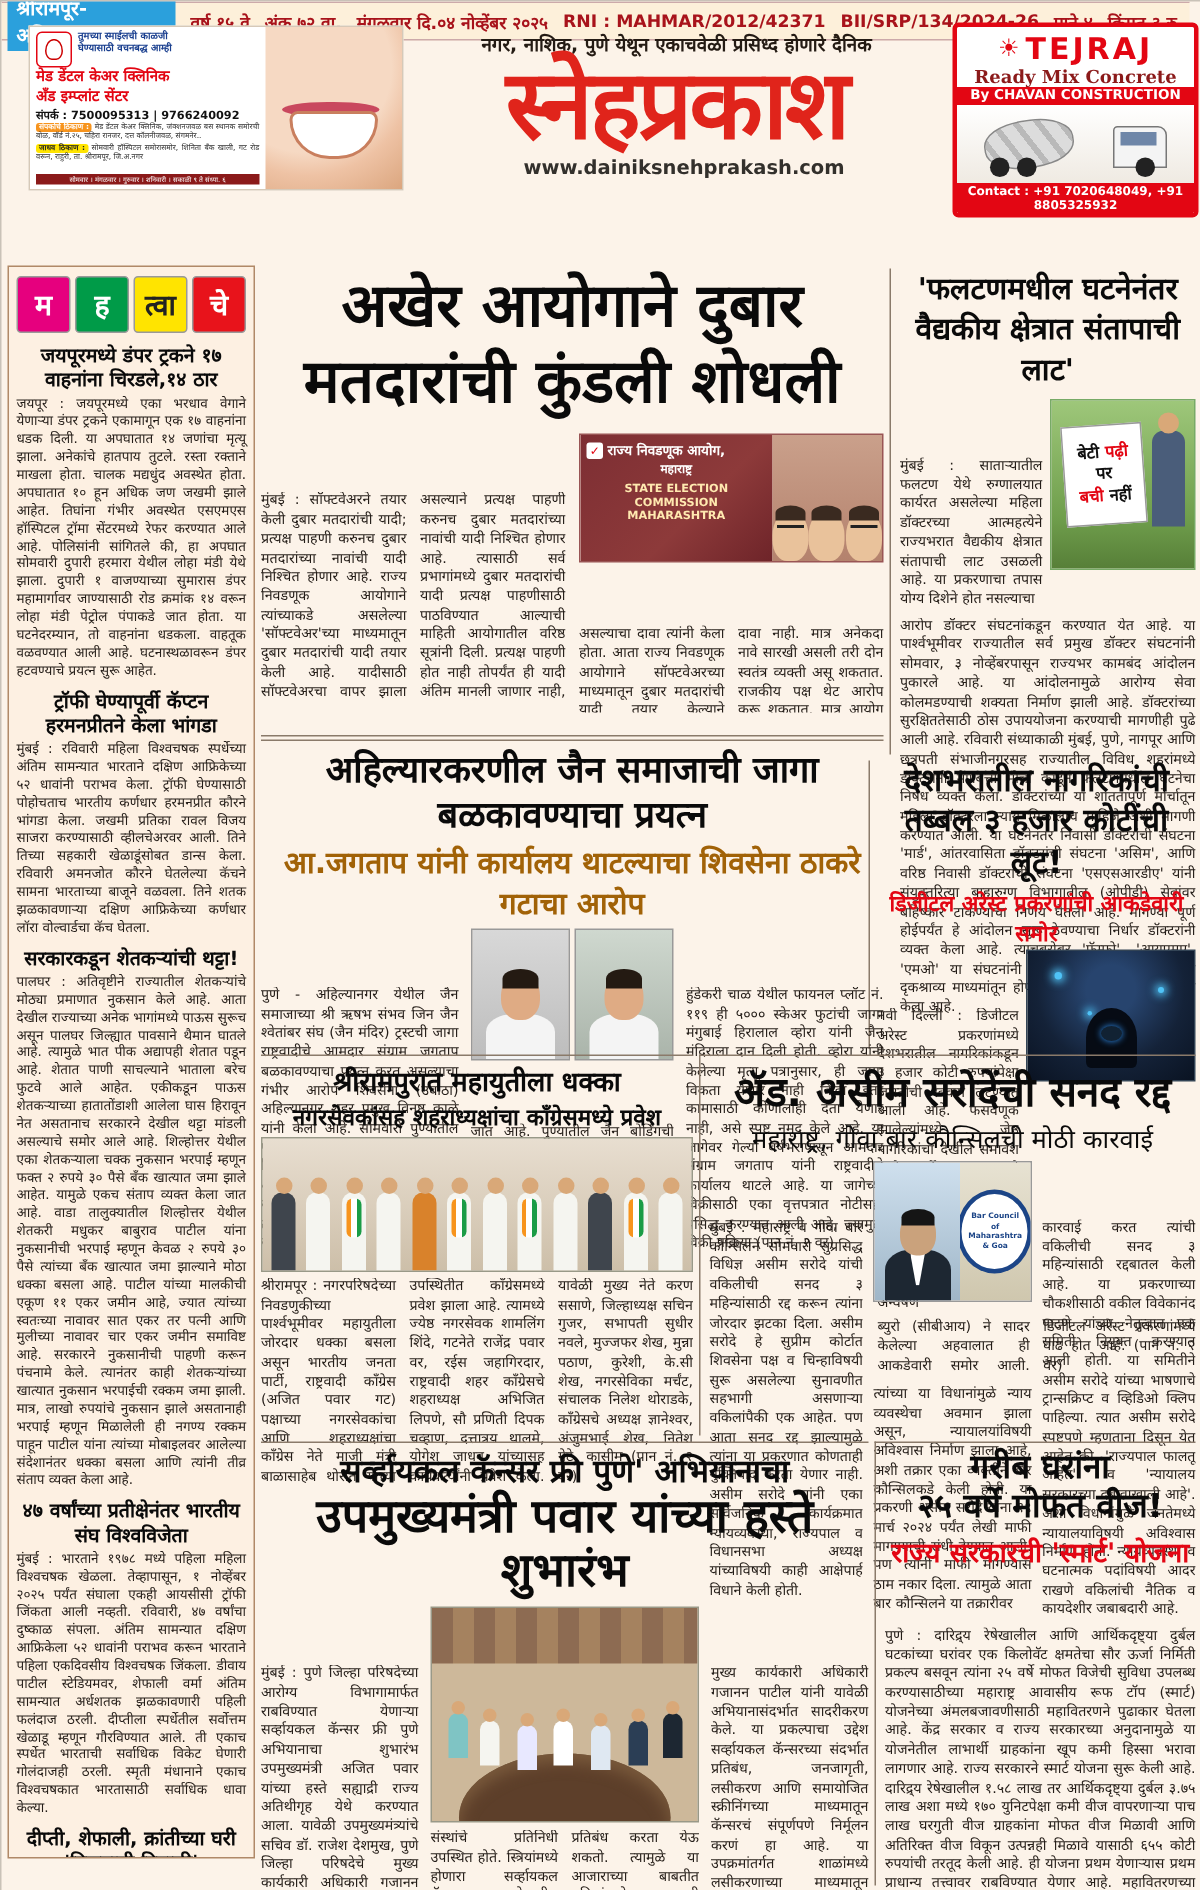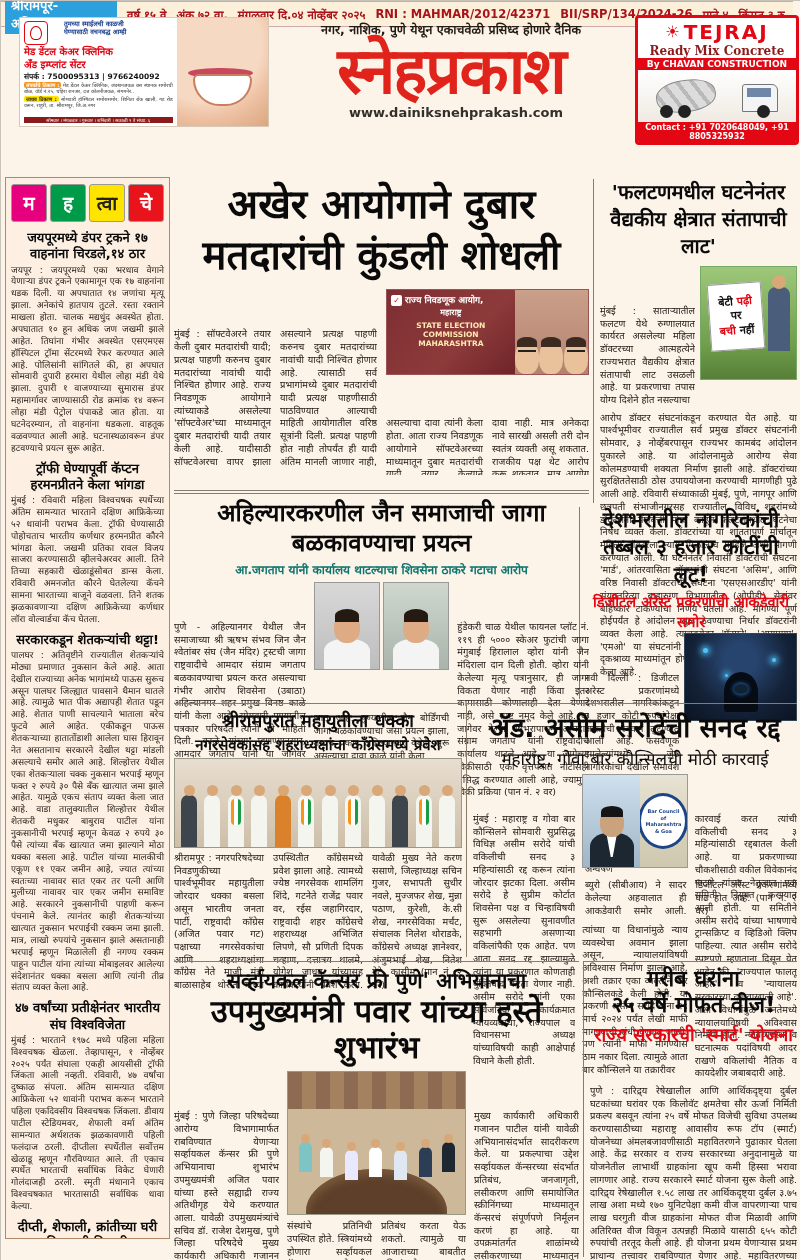--- a/index.html
+++ b/index.html
@@ -96,21 +96,21 @@
   #desh-t1{width:46%;}
   #cyber-img{width:54%;height:86px;background:radial-gradient(circle at 50% 30%,#27446e 0 20%,#142238 60%,#0a1322);position:relative;border:1px solid #345;overflow:hidden;}
   .glow{position:absolute;border-radius:50%;background:#4fc3f7;box-shadow:0 0 6px 2px #4fc3f7;}
   .hood{position:absolute;left:50%;bottom:8px;width:34px;height:40px;margin-left:-17px;background:#060b14;border-radius:50% 50% 10% 10%;}
   .hood:before{content:"";position:absolute;left:10px;top:12px;width:14px;height:10px;background:#123;border-radius:50%;box-shadow:0 0 5px #39f;}
   #desh-t2{margin-top:4px;}
 
   
   #jain{left:173px;top:492px;width:415px;height:206px;border-top:1px solid #8a7a6a;padding-top:4px;box-sizing:border-box;}
   #jain-hl{font-size:24px;line-height:1.25;}
-  #jain-sub{font-size:12px;font-weight:bold;text-align:center;color:#0f766e;margin:3px 0 4px;}
+  #jain-sub{font-size:20px;font-weight:bold;text-align:center;color:#a16207;margin:3px 0 4px;}
   #jain-row{display:flex;gap:8px;}
   .jain-col{width:33%;}
   #jain-mid{width:34%;display:flex;flex-direction:column;gap:3px;}
   #jain-photos{display:flex;gap:3px;height:88px;}
   .portrait{flex:1;position:relative;border:1px solid #999;overflow:hidden;}
   .p1{background:linear-gradient(#d8d8d8,#bdbdbd);}
   .p2{background:linear-gradient(#cfd8cf,#aab4aa);}
   .bust{position:absolute;left:50%;bottom:0;width:46px;height:30px;margin-left:-23px;background:#f4f4f4;border-radius:40% 40% 0 0;}
   .bhead{position:absolute;left:50%;bottom:26px;width:26px;height:30px;margin-left:-13px;background:#dfab84;border-radius:45%;}
   .bhead:before{content:"";position:absolute;left:1px;top:-4px;width:24px;height:13px;background:#241a12;border-radius:50% 50% 0 0;}
@@ -162,21 +162,21 @@
   #gar-hl{font-size:22px;line-height:1.2;}
   #gar-sub{font-size:18px;margin:3px 0 4px;}
 </style>
 </head>
 <body>
 
 <div id="page">
 
   <div id="dental-ad" class="abs">
     <div id="dental-left">
-      <div style="display:flex;gap:16px;align-items:flex-start;">
+      <div style="display:flex;gap:4px;align-items:flex-start;">
         <div id="tooth-logo">
             <div class="tooth"></div>
           </div>
         <div>
           <div class="d-tag">तुमच्या स्माईलची काळजी</div>
           <div class="d-tag">घेण्यासाठी वचनबद्ध आम्ही</div>
         </div>
       </div>
       <div class="d-name">मेड डेंटल केअर क्लिनिक</div>
       <div class="d-name">अँड इम्प्लांट सेंटर</div>

